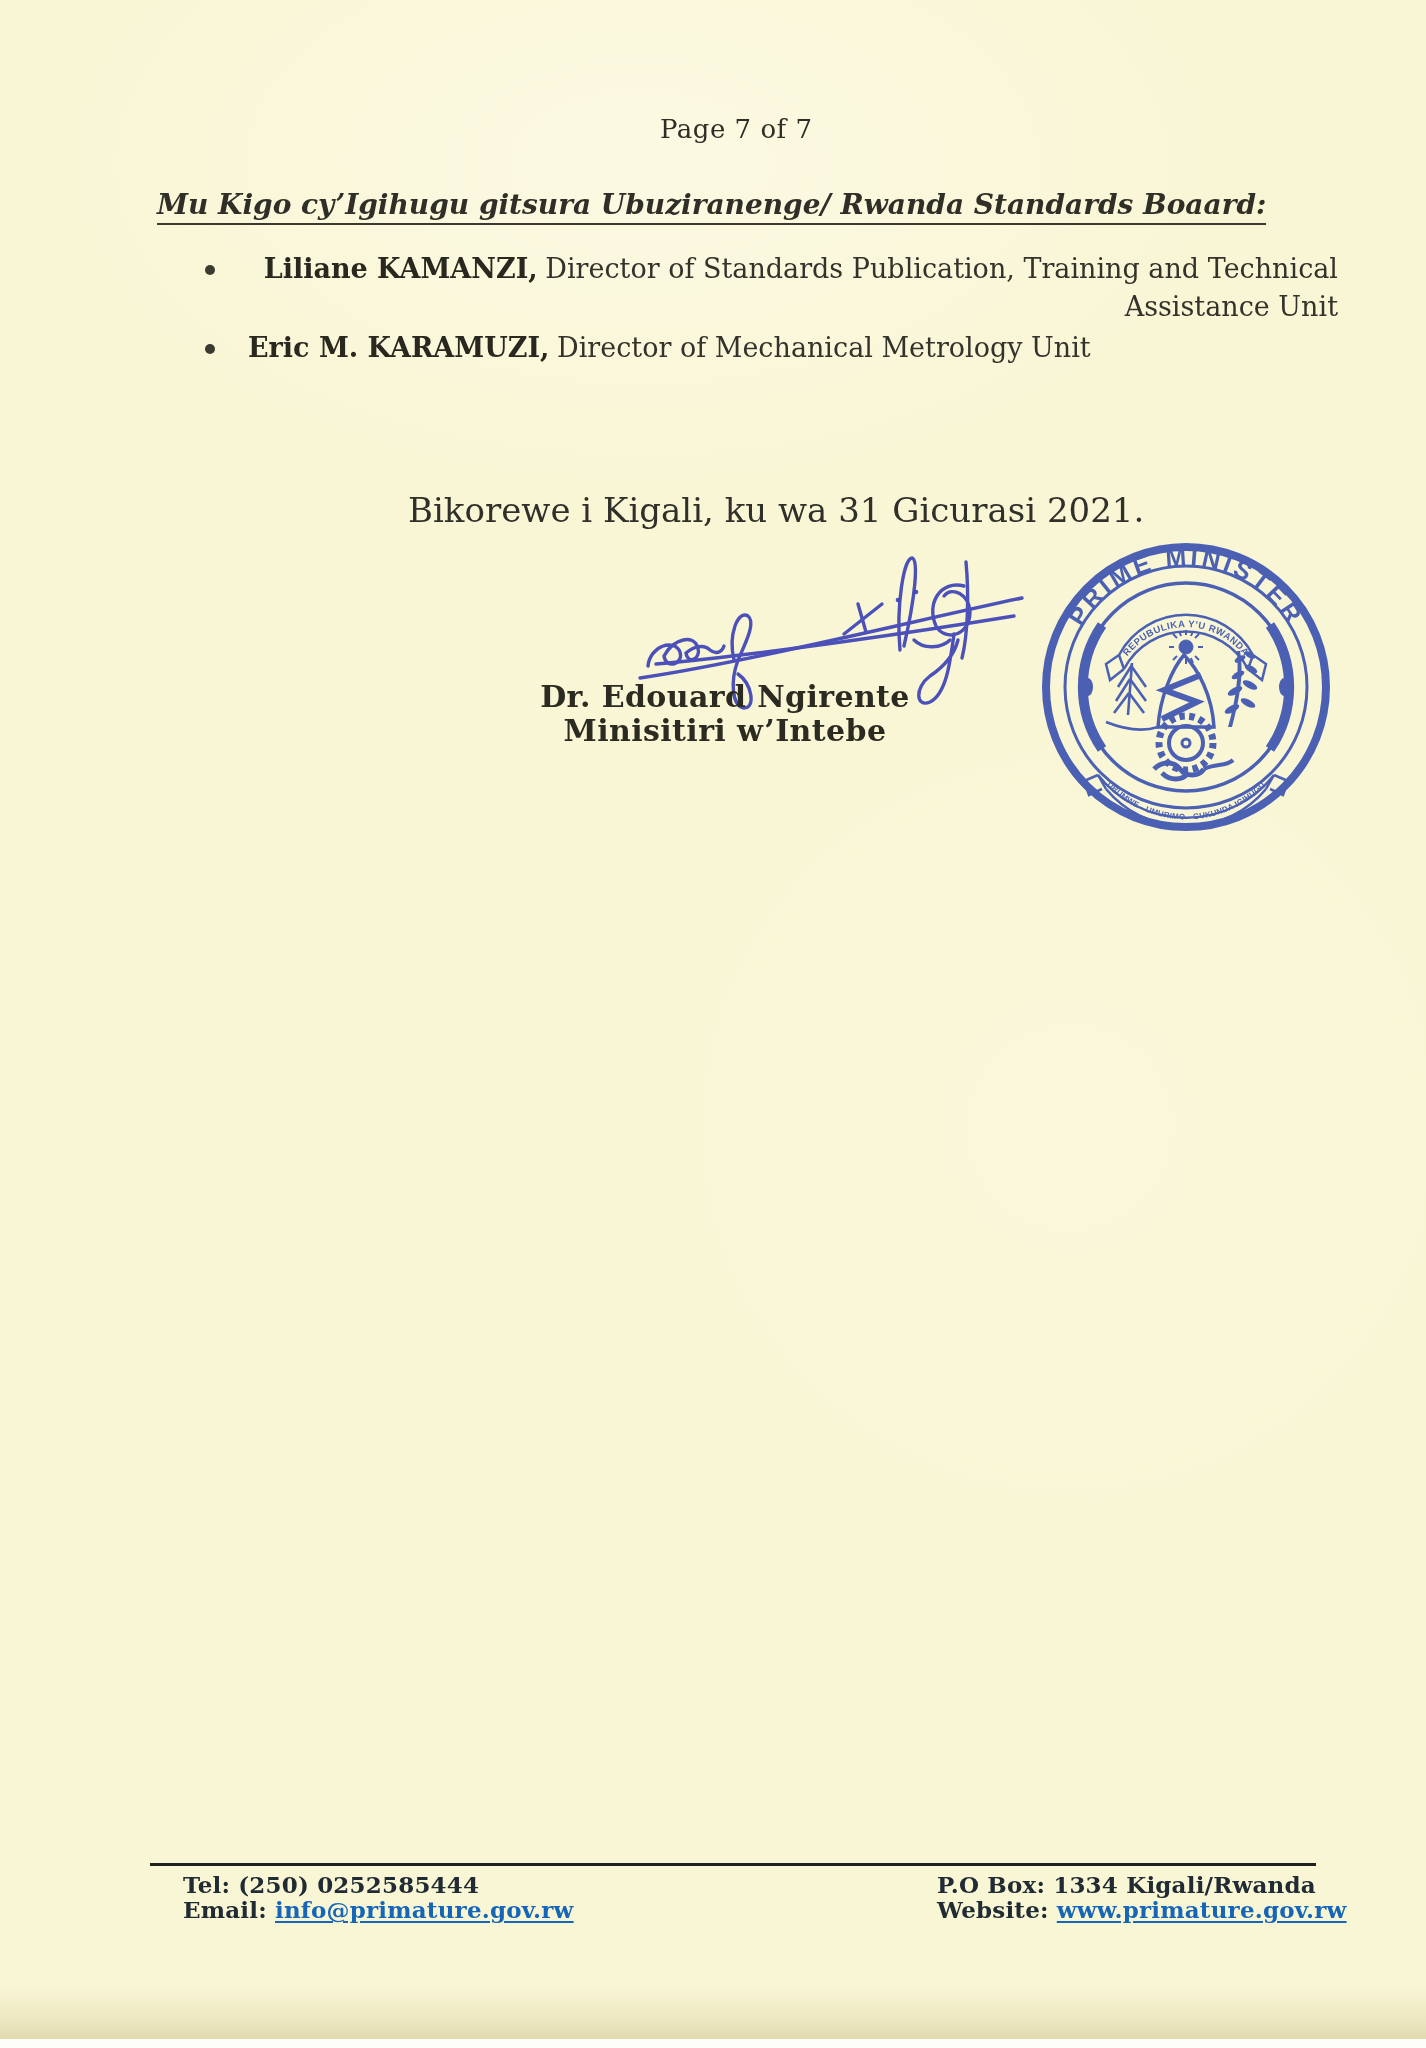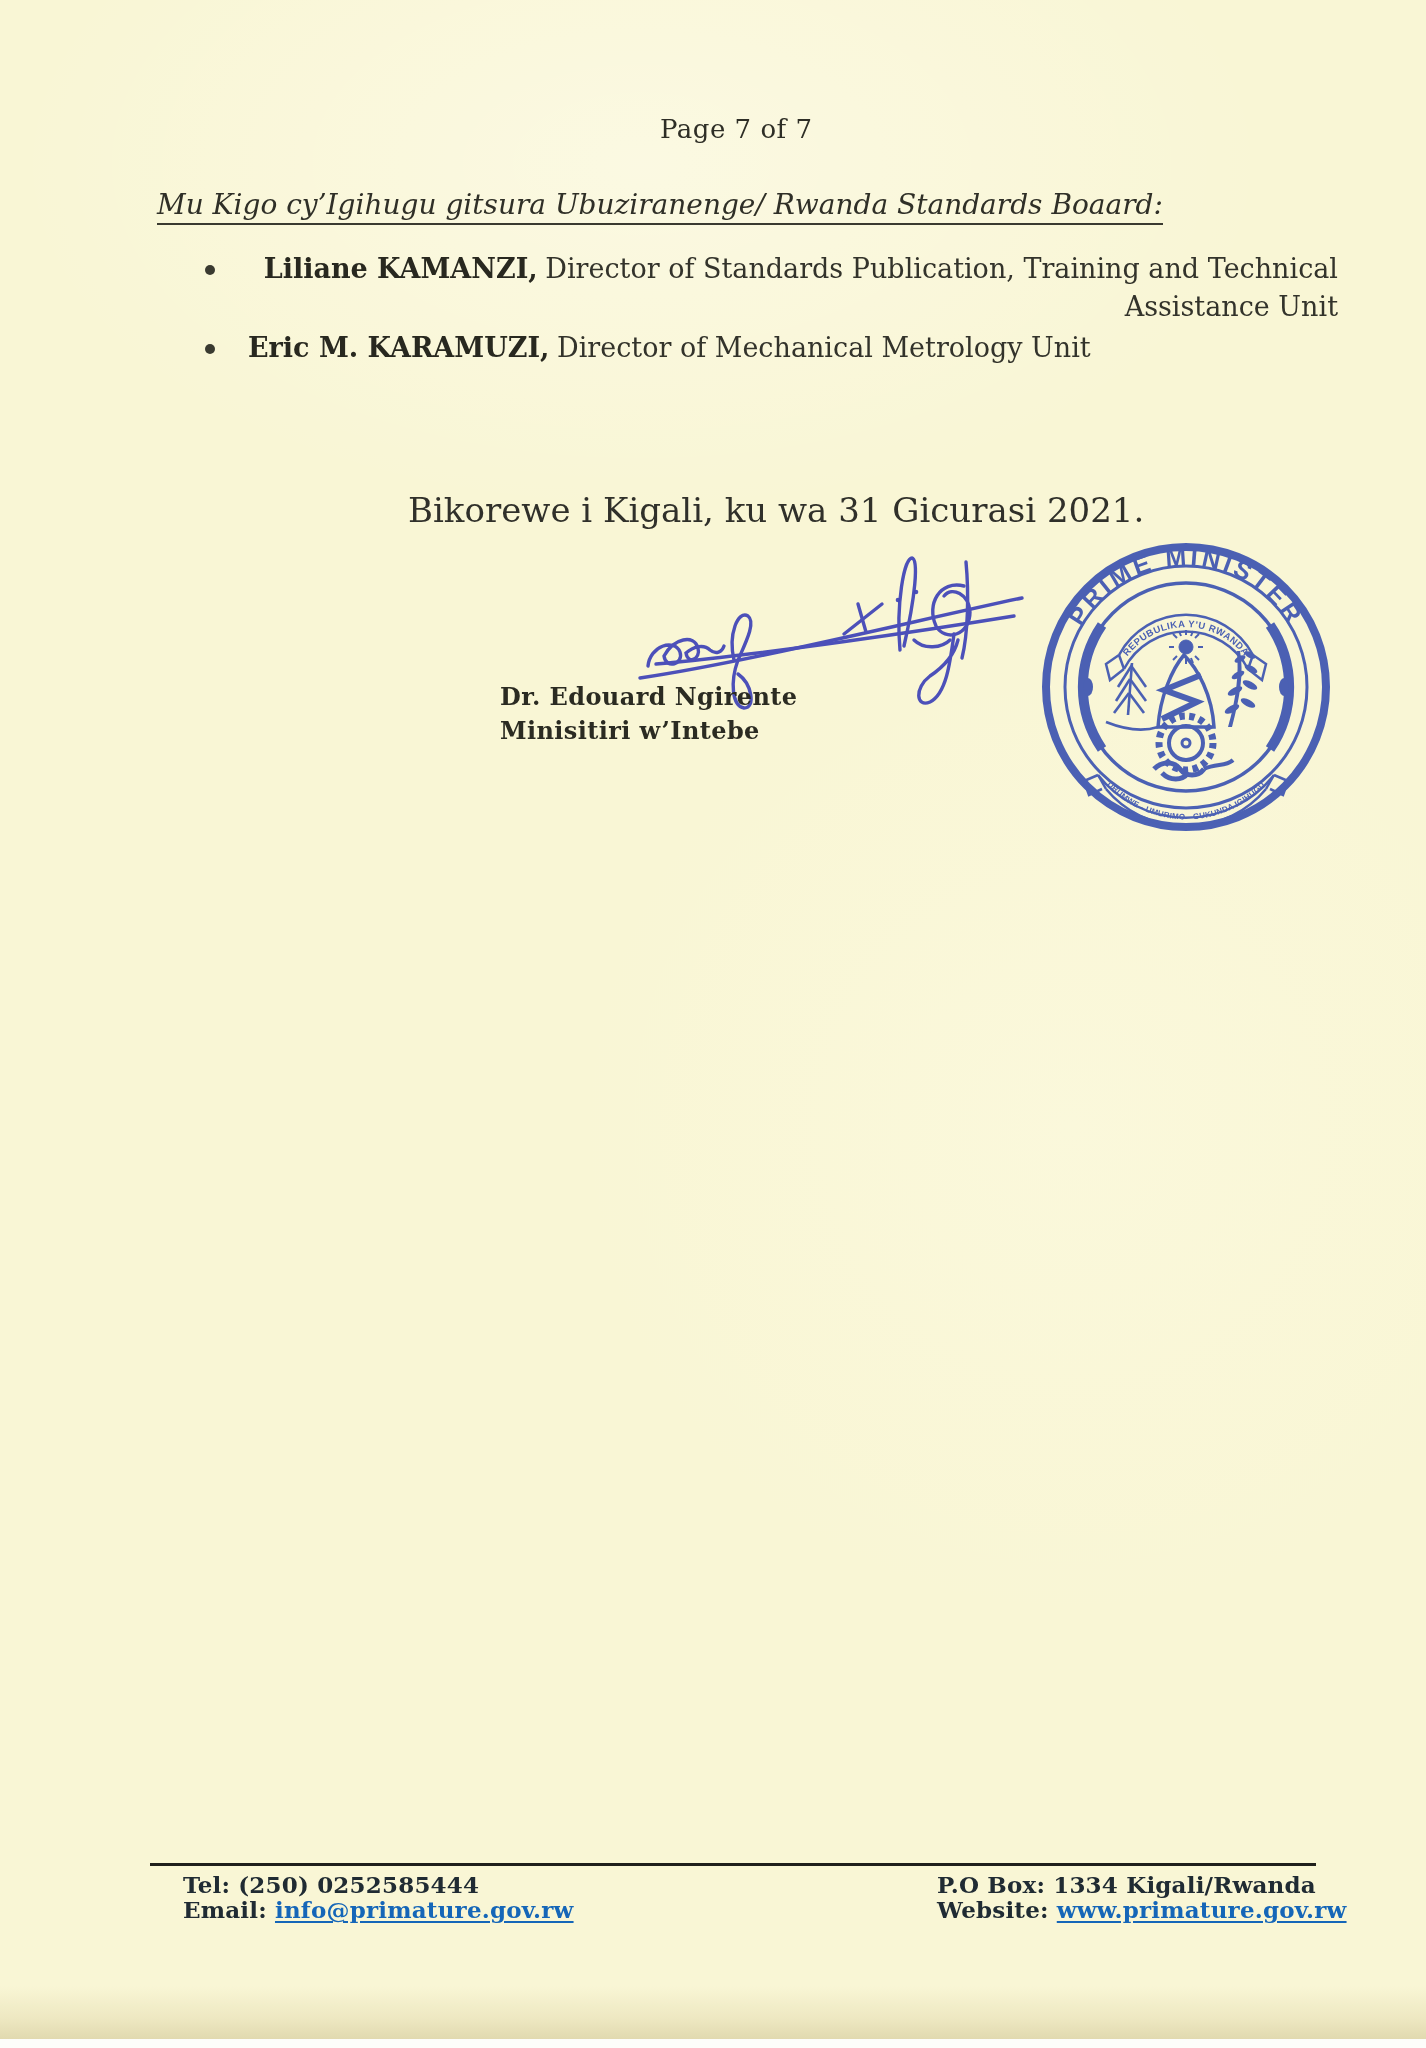--- a/index.html
+++ b/index.html
@@ -13,35 +13,35 @@
     overflow:hidden;
     font-family:"DejaVu Serif","Liberation Serif",serif;
     color:#33332b;
   }
   .scan-bottom{position:absolute;left:0;top:1986px;width:1426px;height:54px;
     background:linear-gradient(180deg, rgba(226,218,175,0) 0%, rgba(224,215,170,0.45) 60%, rgba(214,204,158,0.7) 100%);}
   .scan-white{position:absolute;left:0;top:2039px;width:1426px;height:9px;background:#fdfdfa;}
 
   .page-indicator{position:absolute;left:660px;top:114px;font-size:26px;letter-spacing:0.5px;color:#2e2e26;}
 
-  .section-heading{position:absolute;left:157px;top:188px;font-size:28px;font-style:italic;color:#2f2f27;}
+  .section-heading{position:absolute;left:157px;top:188px;font-size:28px;font-style:italic;color:#2f2f27;font-weight:bold;}
   .section-heading .u{border-bottom:2.5px solid #3a3a30;padding-bottom:2px;}
 
   .attendee-list{position:absolute;left:205px;top:250px;width:1140px;list-style:none;margin:0;padding:0;text-align:right;}
   .attendee-list li{display:flex;align-items:flex-start;margin-bottom:3px;font-size:27px;line-height:38px;}
   .bullet-dot{flex:0 0 auto;width:10px;height:10px;border-radius:50%;background:#3a3a30;margin:15px 33px 0 0;}
   .attendee-text{display:block;max-width:1090px;}
   .attendee-name{font-weight:bold;color:#28281f;margin-right:0.28em;}
 
   .dateline{position:absolute;left:408px;top:490px;font-size:34px;color:#30302a;}
 
   .signature-svg{position:absolute;left:598px;top:542px;}
 
-  .signatory{position:absolute;left:500px;top:680px;width:450px;
-    font-weight:bold;font-size:24px;line-height:34px;color:#2b2b22;letter-spacing:0.4px;}
+  .signatory{position:absolute;left:500px;top:680px;width:450px;text-align:center;
+    font-weight:bold;font-size:30px;line-height:34px;color:#2b2b22;letter-spacing:0.4px;}
 
   .stamp-svg{position:absolute;left:1036px;top:537px;}
   .stamp-svg text{font-family:"Liberation Sans","DejaVu Sans",sans-serif;}
 
   .footer-rule{position:absolute;left:150px;top:1863px;width:1166px;height:3px;background:#20201c;}
   .footer{position:absolute;top:1872px;font-size:23px;font-weight:bold;line-height:25px;color:#202b33;
     font-family:"DejaVu Serif","Liberation Serif",serif;letter-spacing:0.2px;}
   .footer.left{left:183px;}
   .footer.right{left:937px;}
   .footer .lbl{margin-right:0.35em;}

